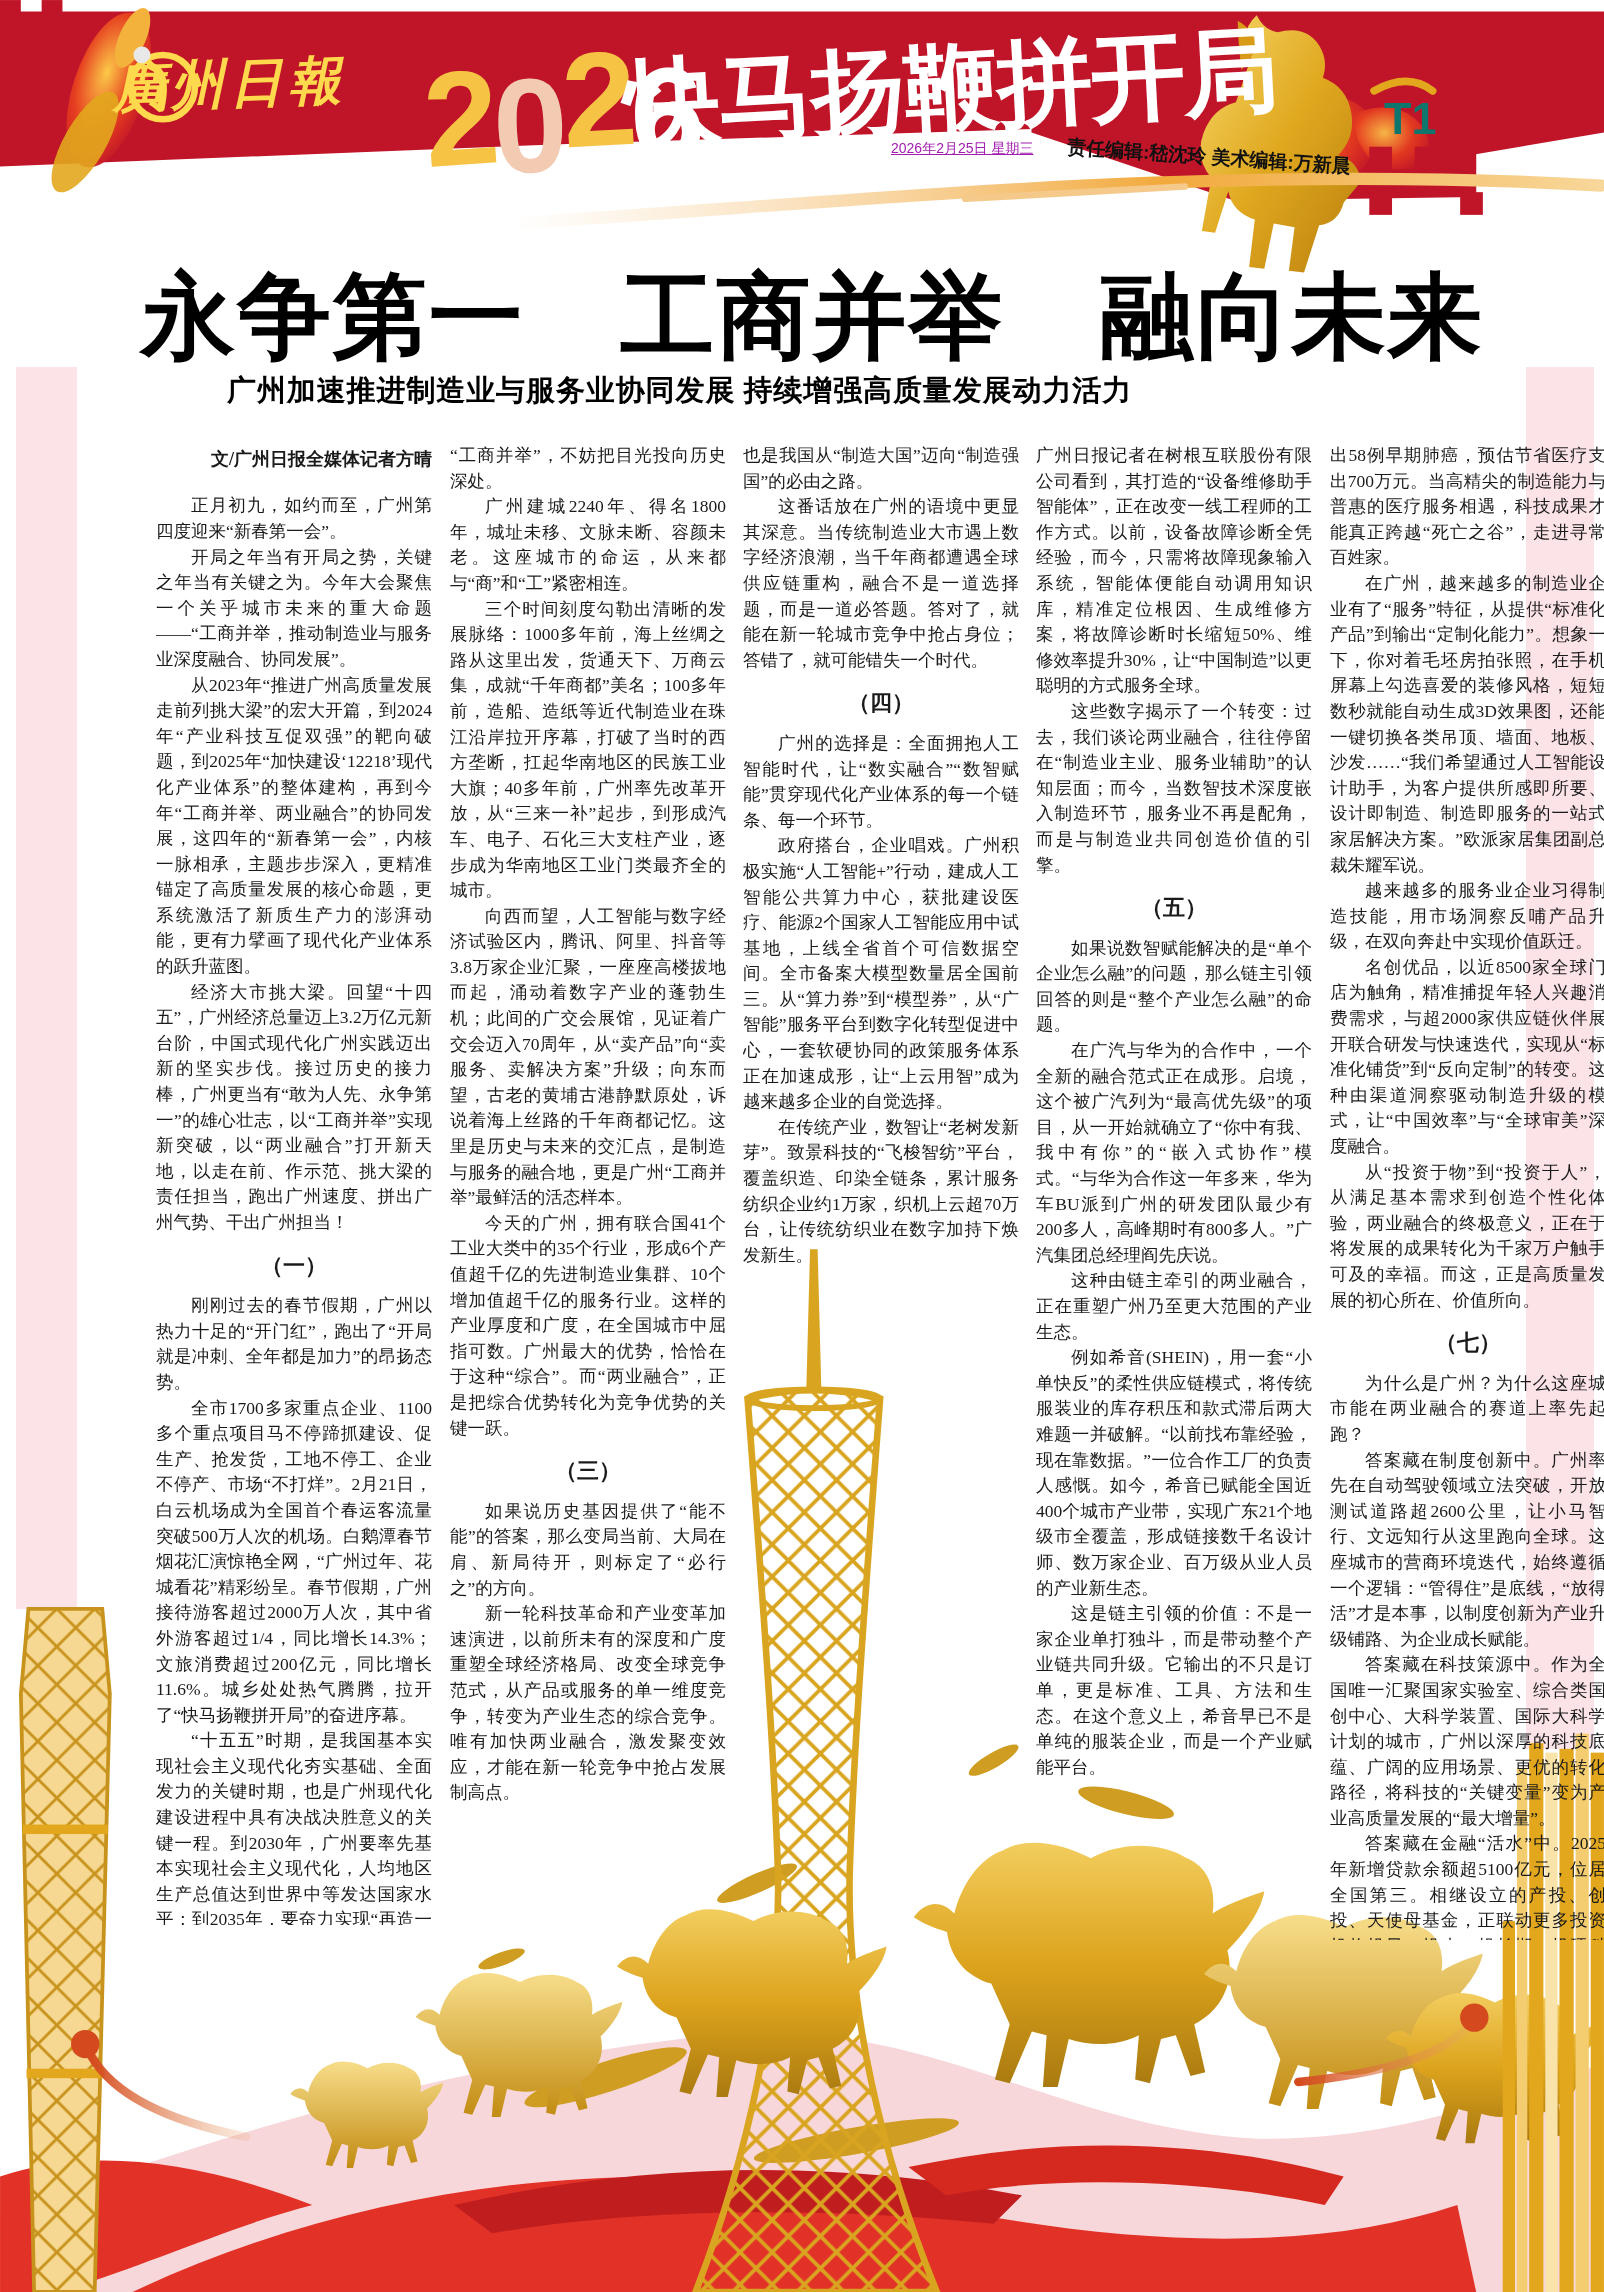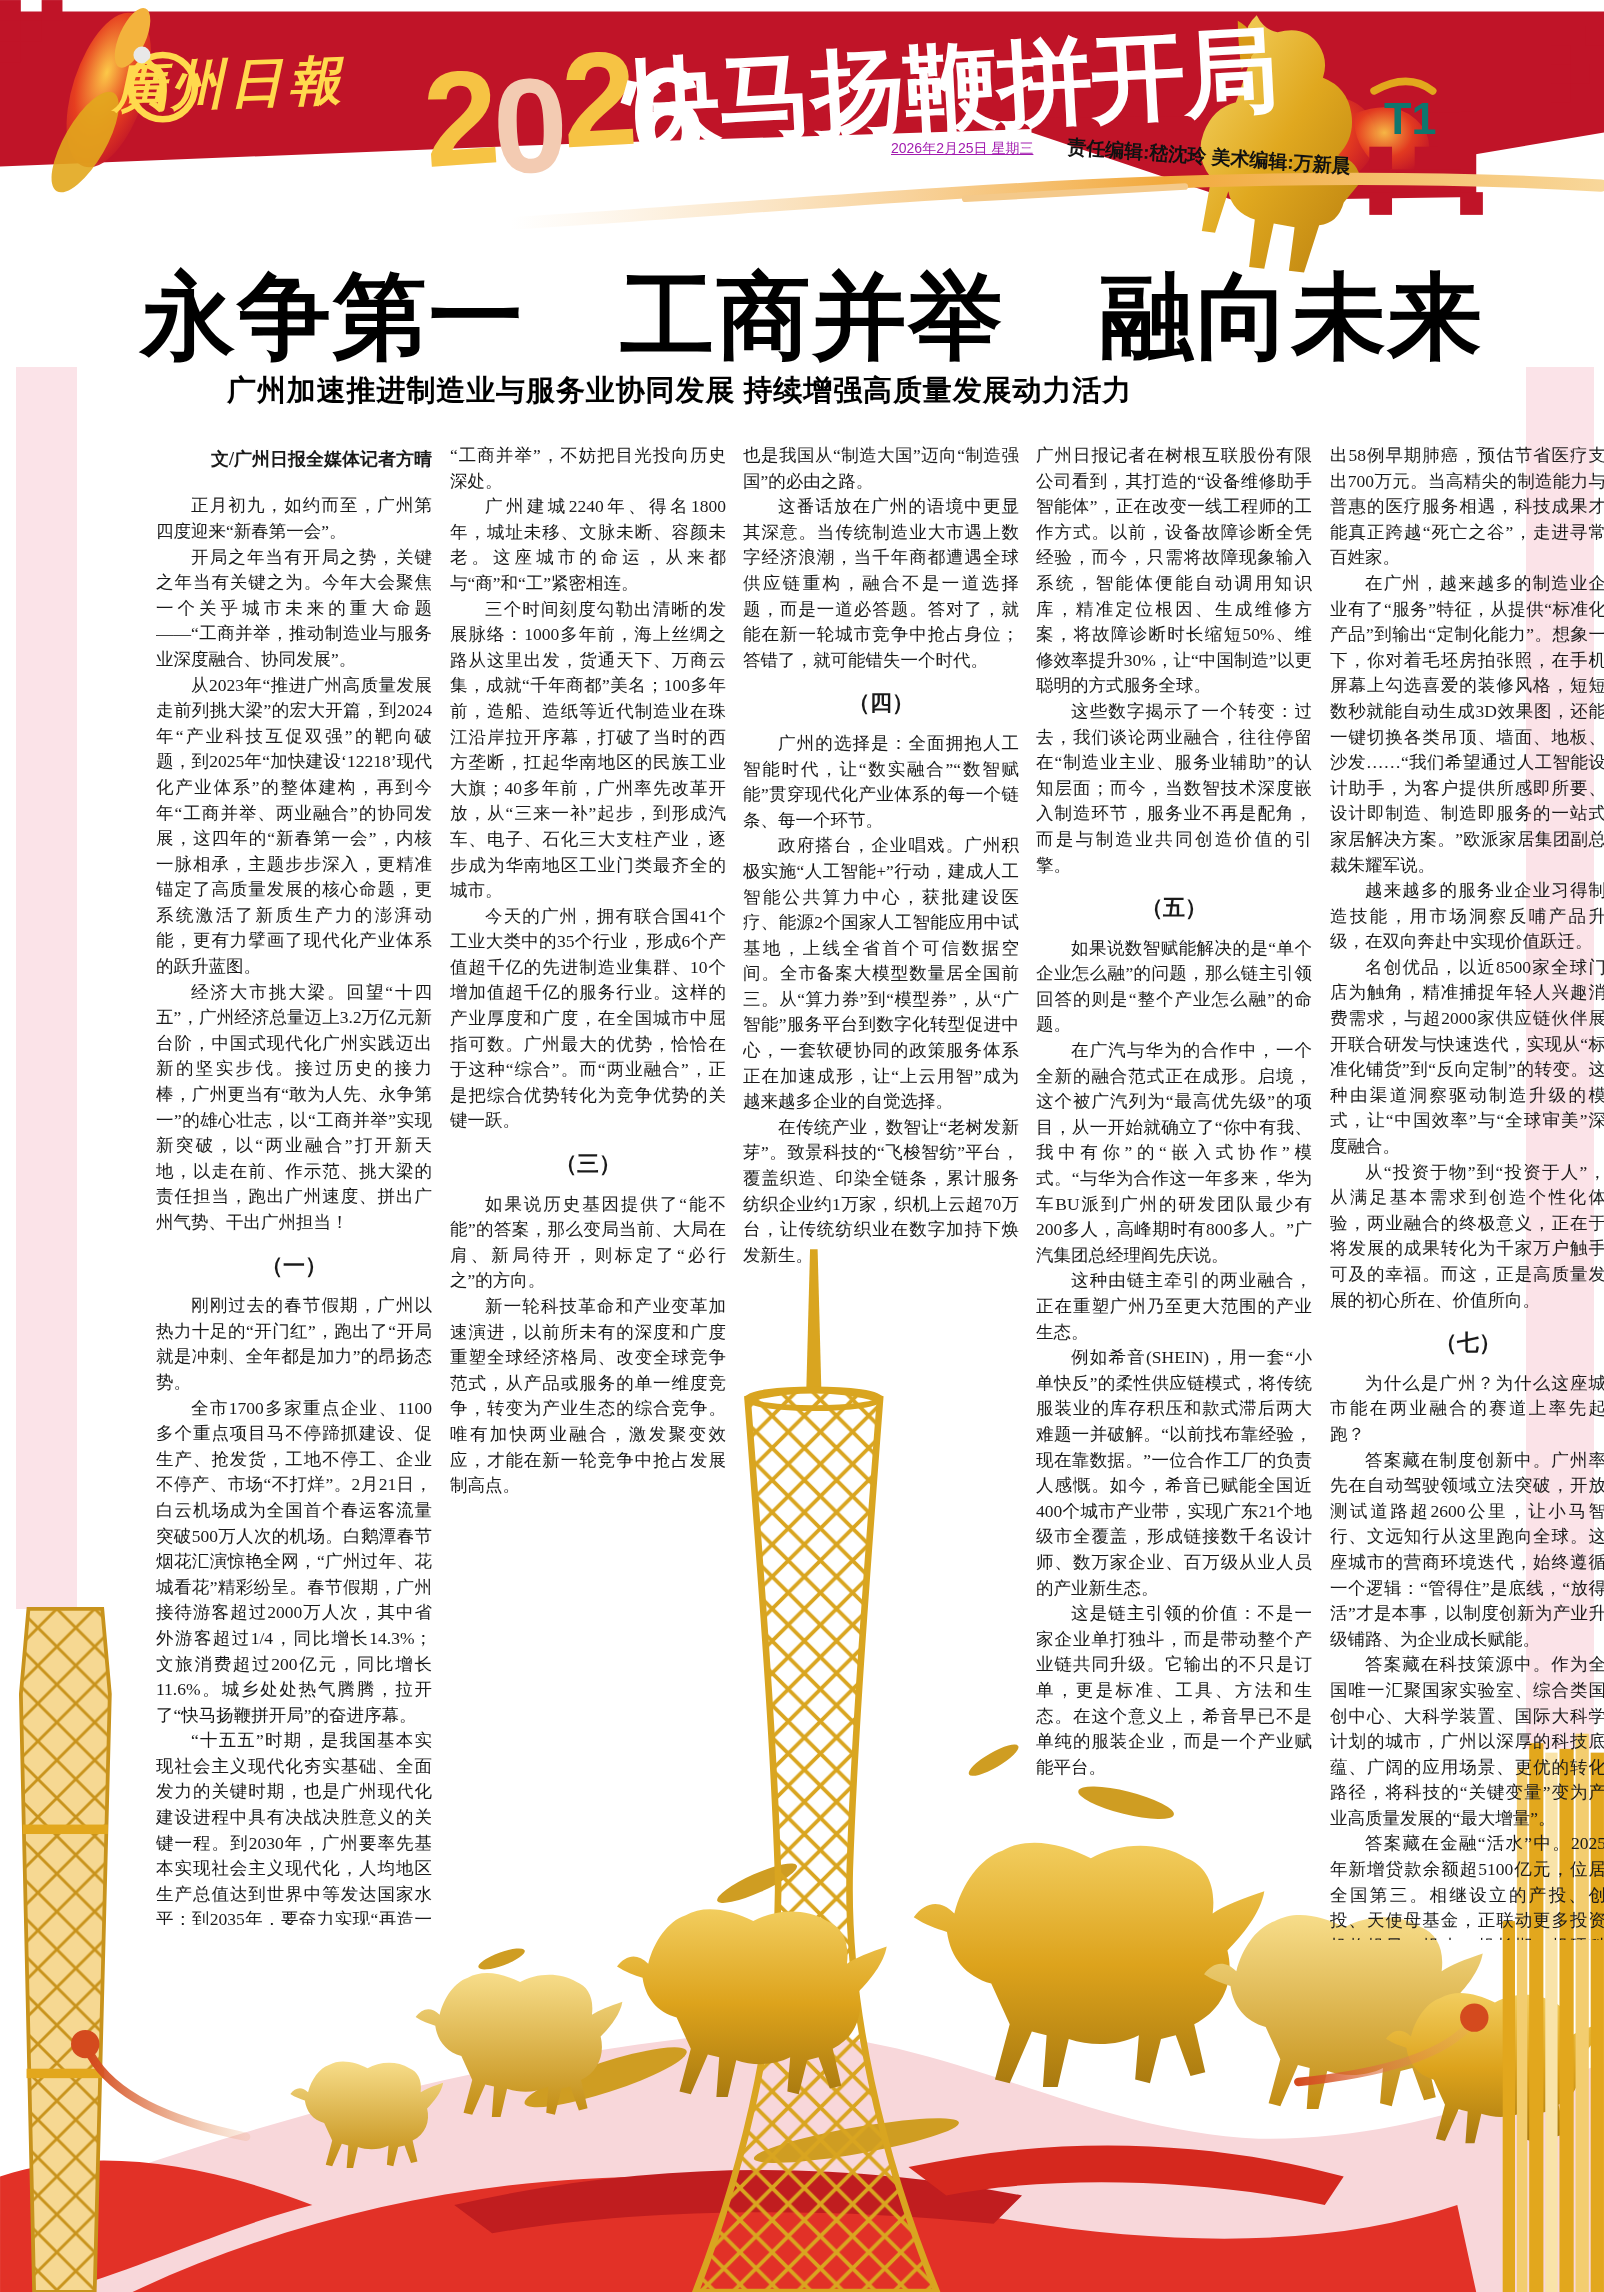--- a/index.html
+++ b/index.html
@@ -137,20 +137,21 @@
       <div class="p">经济大市挑大梁。回望“十四五”，广州经济总量迈上3.2万亿元新台阶，中国式现代化广州实践迈出新的坚实步伐。接过历史的接力棒，广州更当有“敢为人先、永争第一”的雄心壮志，以“工商并举”实现新突破，以“两业融合”打开新天地，以走在前、作示范、挑大梁的责任担当，跑出广州速度、拼出广州气势、干出广州担当！</div>
       <div class="sec">（一）</div>
       <div class="p">刚刚过去的春节假期，广州以热力十足的“开门红”，跑出了“开局就是冲刺、全年都是加力”的昂扬态势。</div>
       <div class="p">全市1700多家重点企业、1100多个重点项目马不停蹄抓建设、促生产、抢发货，工地不停工、企业不停产、市场“不打烊”。2月21日，白云机场成为全国首个春运客流量突破500万人次的机场。白鹅潭春节烟花汇演惊艳全网，“广州过年、花城看花”精彩纷呈。春节假期，广州接待游客超过2000万人次，其中省外游客超过1/4，同比增长14.3%；文旅消费超过200亿元，同比增长11.6%。城乡处处热气腾腾，拉开了“快马扬鞭拼开局”的奋进序幕。</div>
       <div class="p">“十五五”时期，是我国基本实现社会主义现代化夯实基础、全面发力的关键时期，也是广州现代化建设进程中具有决战决胜意义的关键一程。到2030年，广州要率先基本实现社会主义现代化，人均地区生产总值达到世界中等发达国家水平；到2035年，要奋力实现“再造一个新广州”。目标既定，如何实现？</div>
     </div>
   <div class="col" id="col-1">
       <div class="cont">“工商并举”，不妨把目光投向历史深处。</div>
       <div class="p">广州建城2240年、得名1800年，城址未移、文脉未断、容颜未老。这座城市的命运，从来都与“商”和“工”紧密相连。</div>
       <div class="p">三个时间刻度勾勒出清晰的发展脉络：1000多年前，海上丝绸之路从这里出发，货通天下、万商云集，成就“千年商都”美名；100多年前，造船、造纸等近代制造业在珠江沿岸拉开序幕，打破了当时的西方垄断，扛起华南地区的民族工业大旗；40多年前，广州率先改革开放，从“三来一补”起步，到形成汽车、电子、石化三大支柱产业，逐步成为华南地区工业门类最齐全的城市。</div>
+      <div class="p">向西而望，人工智能与数字经济试验区内，腾讯、阿里、抖音等3.8万家企业汇聚，一座座高楼拔地而起，涌动着数字产业的蓬勃生机；此间的广交会展馆，见证着广交会迈入70周年，从“卖产品”向“卖服务、卖解决方案”升级；向东而望，古老的黄埔古港静默原处，诉说着海上丝路的千年商都记忆。这里是历史与未来的交汇点，是制造与服务的融合地，更是广州“工商并举”最鲜活的活态样本。</div>
       <div class="p">今天的广州，拥有联合国41个工业大类中的35个行业，形成6个产值超千亿的先进制造业集群、10个增加值超千亿的服务行业。这样的产业厚度和广度，在全国城市中屈指可数。广州最大的优势，恰恰在于这种“综合”。而“两业融合”，正是把综合优势转化为竞争优势的关键一跃。</div>
       <div class="sec">（三）</div>
       <div class="p">如果说历史基因提供了“能不能”的答案，那么变局当前、大局在肩、新局待开，则标定了“必行之”的方向。</div>
       <div class="p">新一轮科技革命和产业变革加速演进，以前所未有的深度和广度重塑全球经济格局、改变全球竞争范式，从产品或服务的单一维度竞争，转变为产业生态的综合竞争。唯有加快两业融合，激发聚变效应，才能在新一轮竞争中抢占发展制高点。</div>
     </div>
   <div class="col" id="col-2">
       <div class="cont">也是我国从“制造大国”迈向“制造强国”的必由之路。</div>
       <div class="p">这番话放在广州的语境中更显其深意。当传统制造业大市遇上数字经济浪潮，当千年商都遭遇全球供应链重构，融合不是一道选择题，而是一道必答题。答对了，就能在新一轮城市竞争中抢占身位；答错了，就可能错失一个时代。</div>
       <div class="sec">（四）</div>
       <div class="p">广州的选择是：全面拥抱人工智能时代，让“数实融合”“数智赋能”贯穿现代化产业体系的每一个链条、每一个环节。</div>

